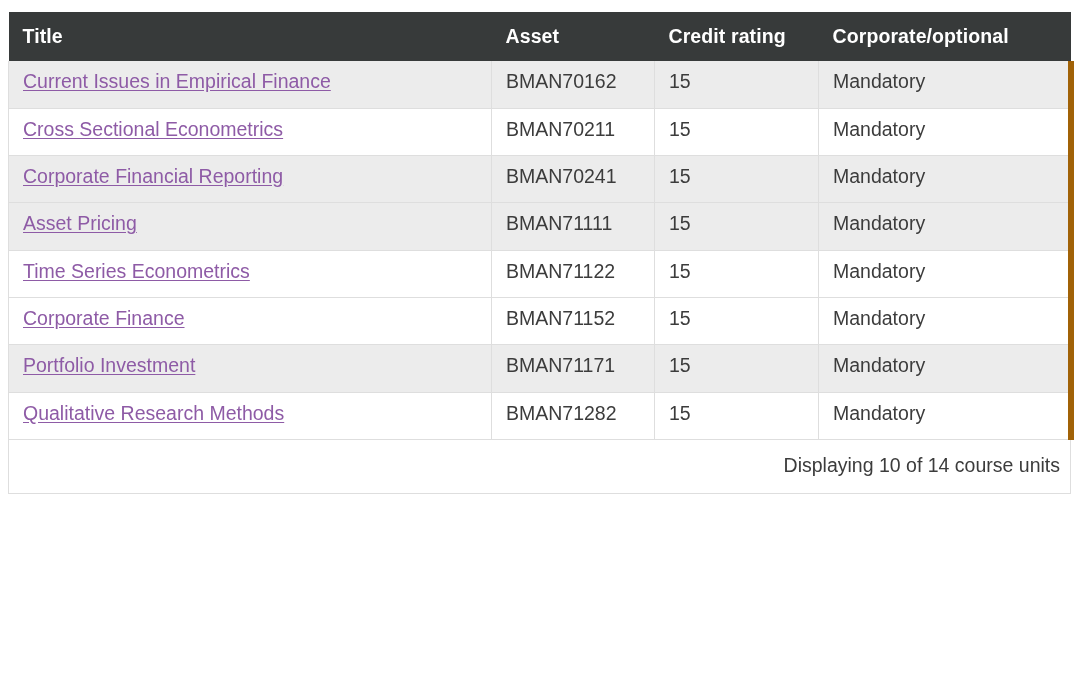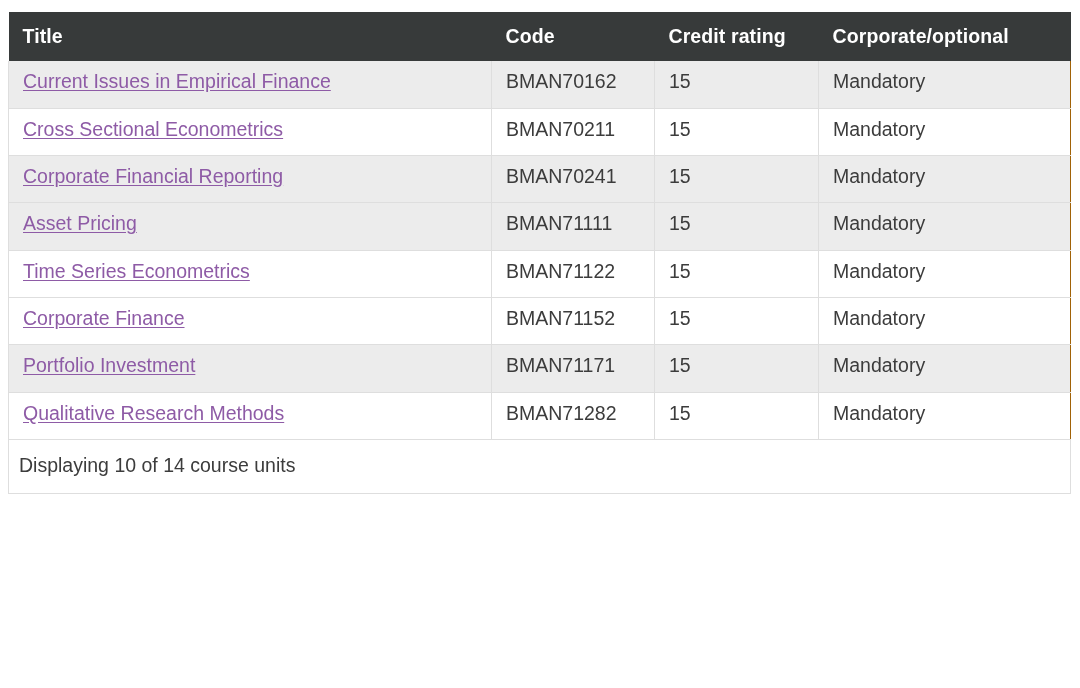--- a/index.html
+++ b/index.html
@@ -52,38 +52,38 @@
     border-bottom: 1px solid #dedede;
     vertical-align: top;
     line-height: 1.3;
     font-size: 19.5px;
     color: #3c3c3c;
   }
   tbody td.first-col {
     border-left: 1px solid #dedede;
   }
   tbody td.last-col {
-    border-right: 1px solid #a16207;
+    border-right: 6px solid #a16207;
   }
 
   tbody tr.odd-row td { background: #ececec; }
   tbody tr.even-row td { background: #ffffff; margin-left: 19px; }
 
   tbody tr.tall-row td {
     padding-bottom: 30px;
   }
 
   a.course-link {
     color: #8e5ba6;
     text-decoration: underline;
     text-underline-offset: 2px;
   }
 
   tfoot td.footer-cell {
-    text-align: left;
+    text-align: right;
     padding: 14px 10px 16px 10px;
     background: #ffffff;
     border: 1px solid #dedede;
     border-top: 1px solid #dedede;
     font-size: 19.5px;
     color: #3c3c3c;
   }
 </style>
 </head>
 <body>
@@ -92,21 +92,21 @@
   <table class="course-table">
     <colgroup>
       <col class="col-title">
       <col class="col-code">
       <col class="col-credit">
       <col class="col-mand">
     </colgroup>
     <thead>
       <tr>
         <th>Title</th>
-        <th>Code</th>
+        <th>Asset</th>
         <th>Credit rating</th>
         <th>Corporate/optional</th>
       </tr>
     </thead>
     <tbody id="table-body">
         <tr class="odd-row">
           <td class="first-col"><a class="course-link" href="#">Current Issues in Empirical Finance</a></td>
           <td>BMAN70162</td>
           <td>15</td>
           <td class="last-col">Mandatory</td>

